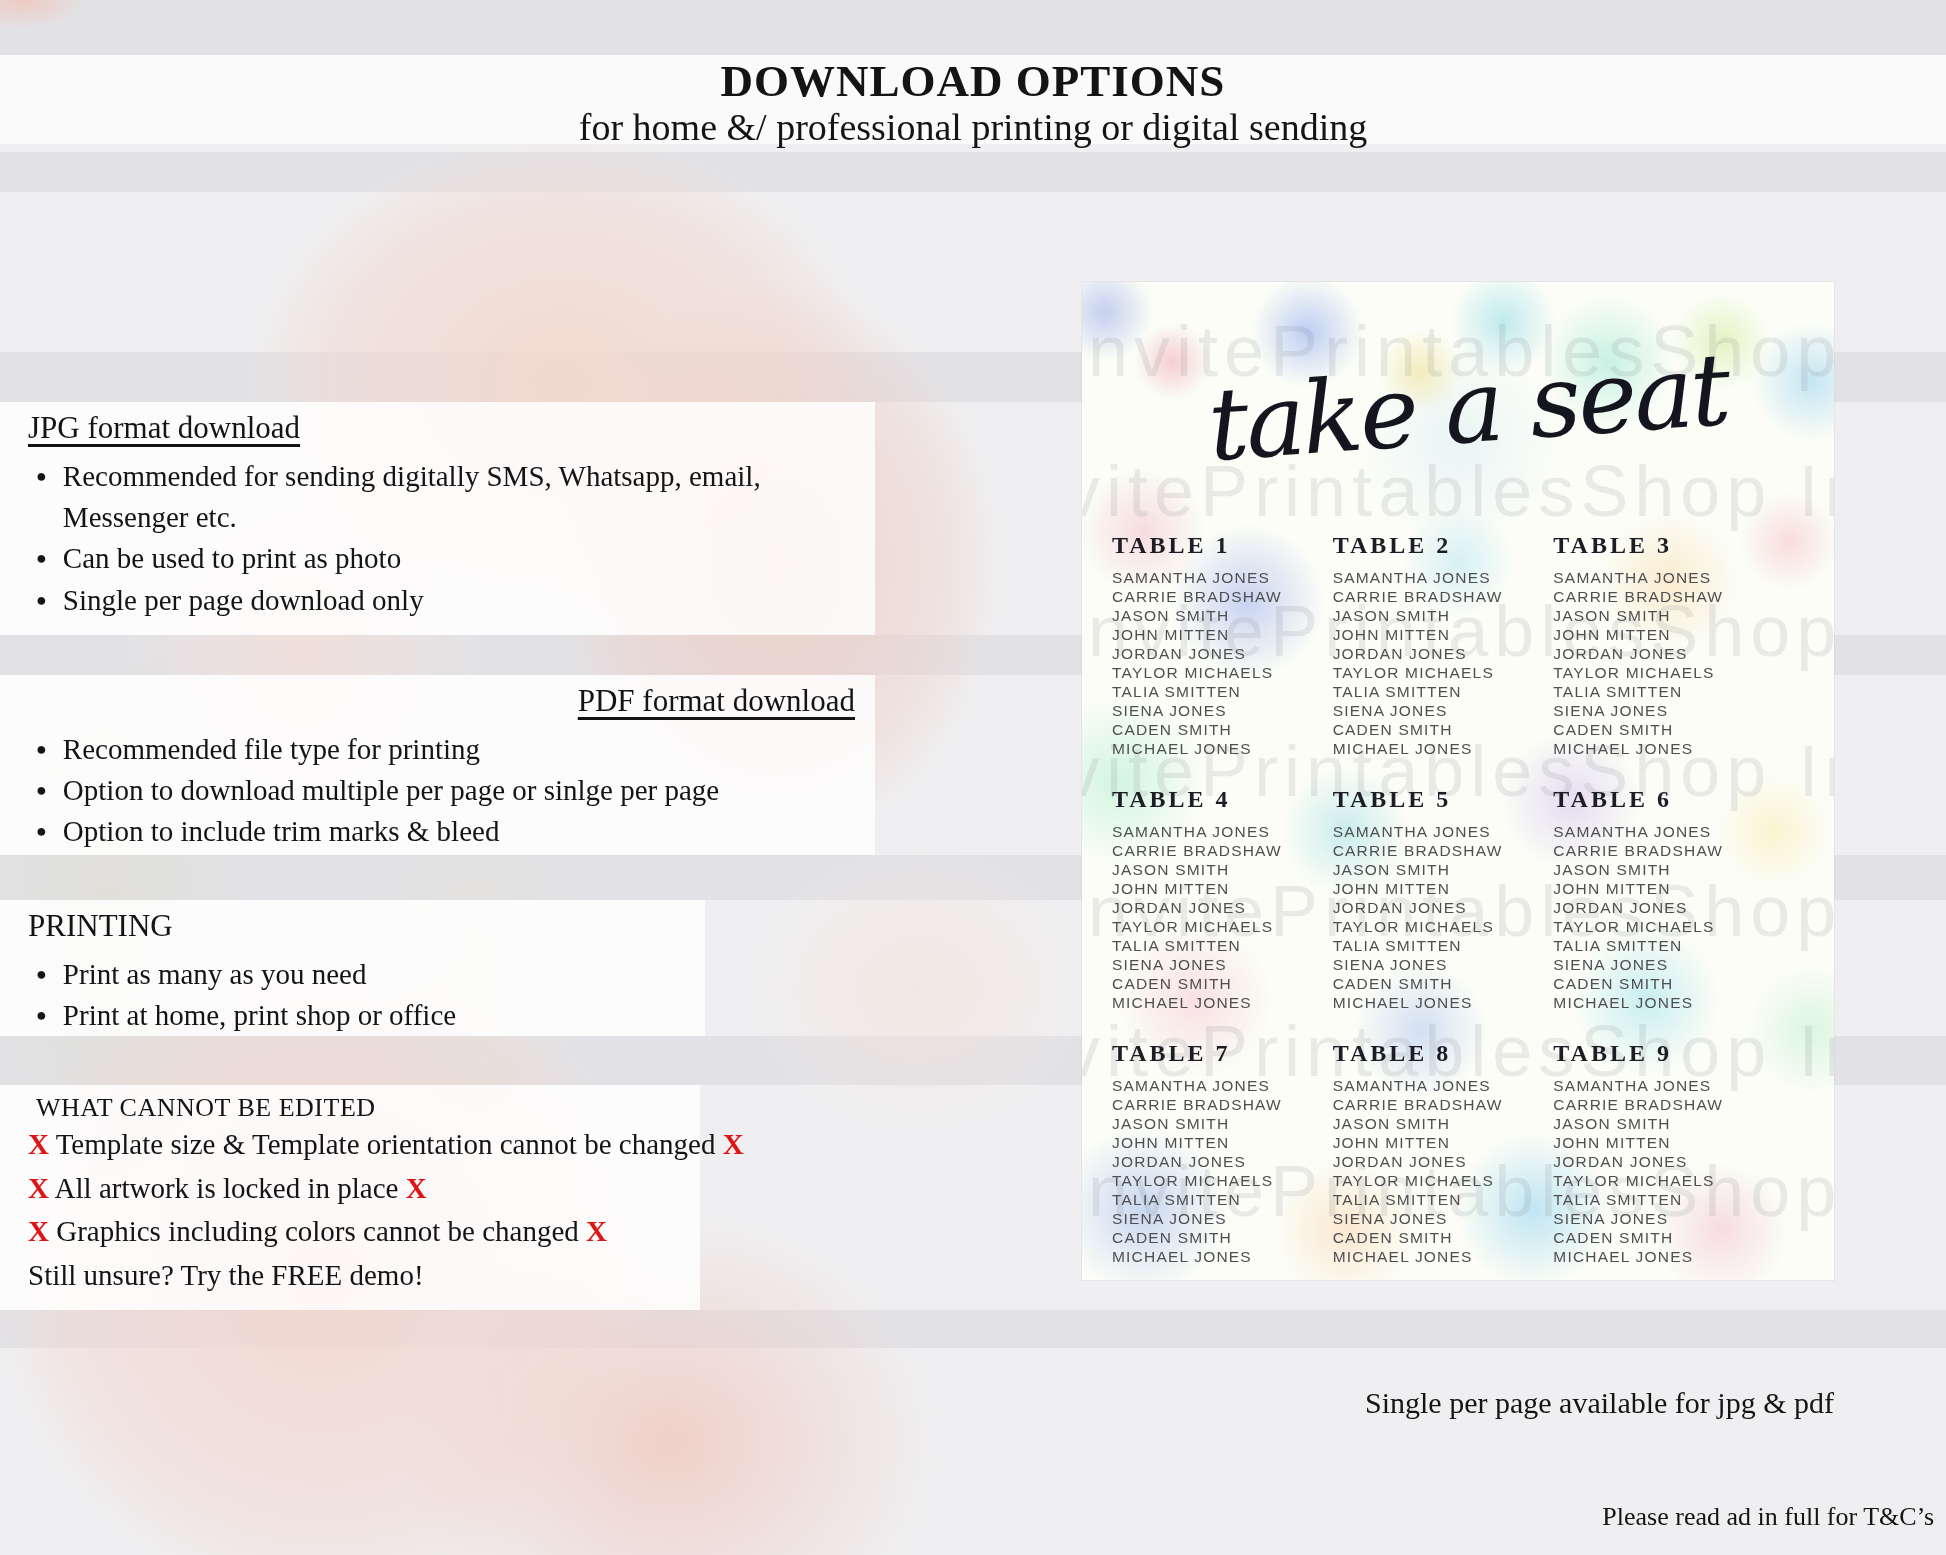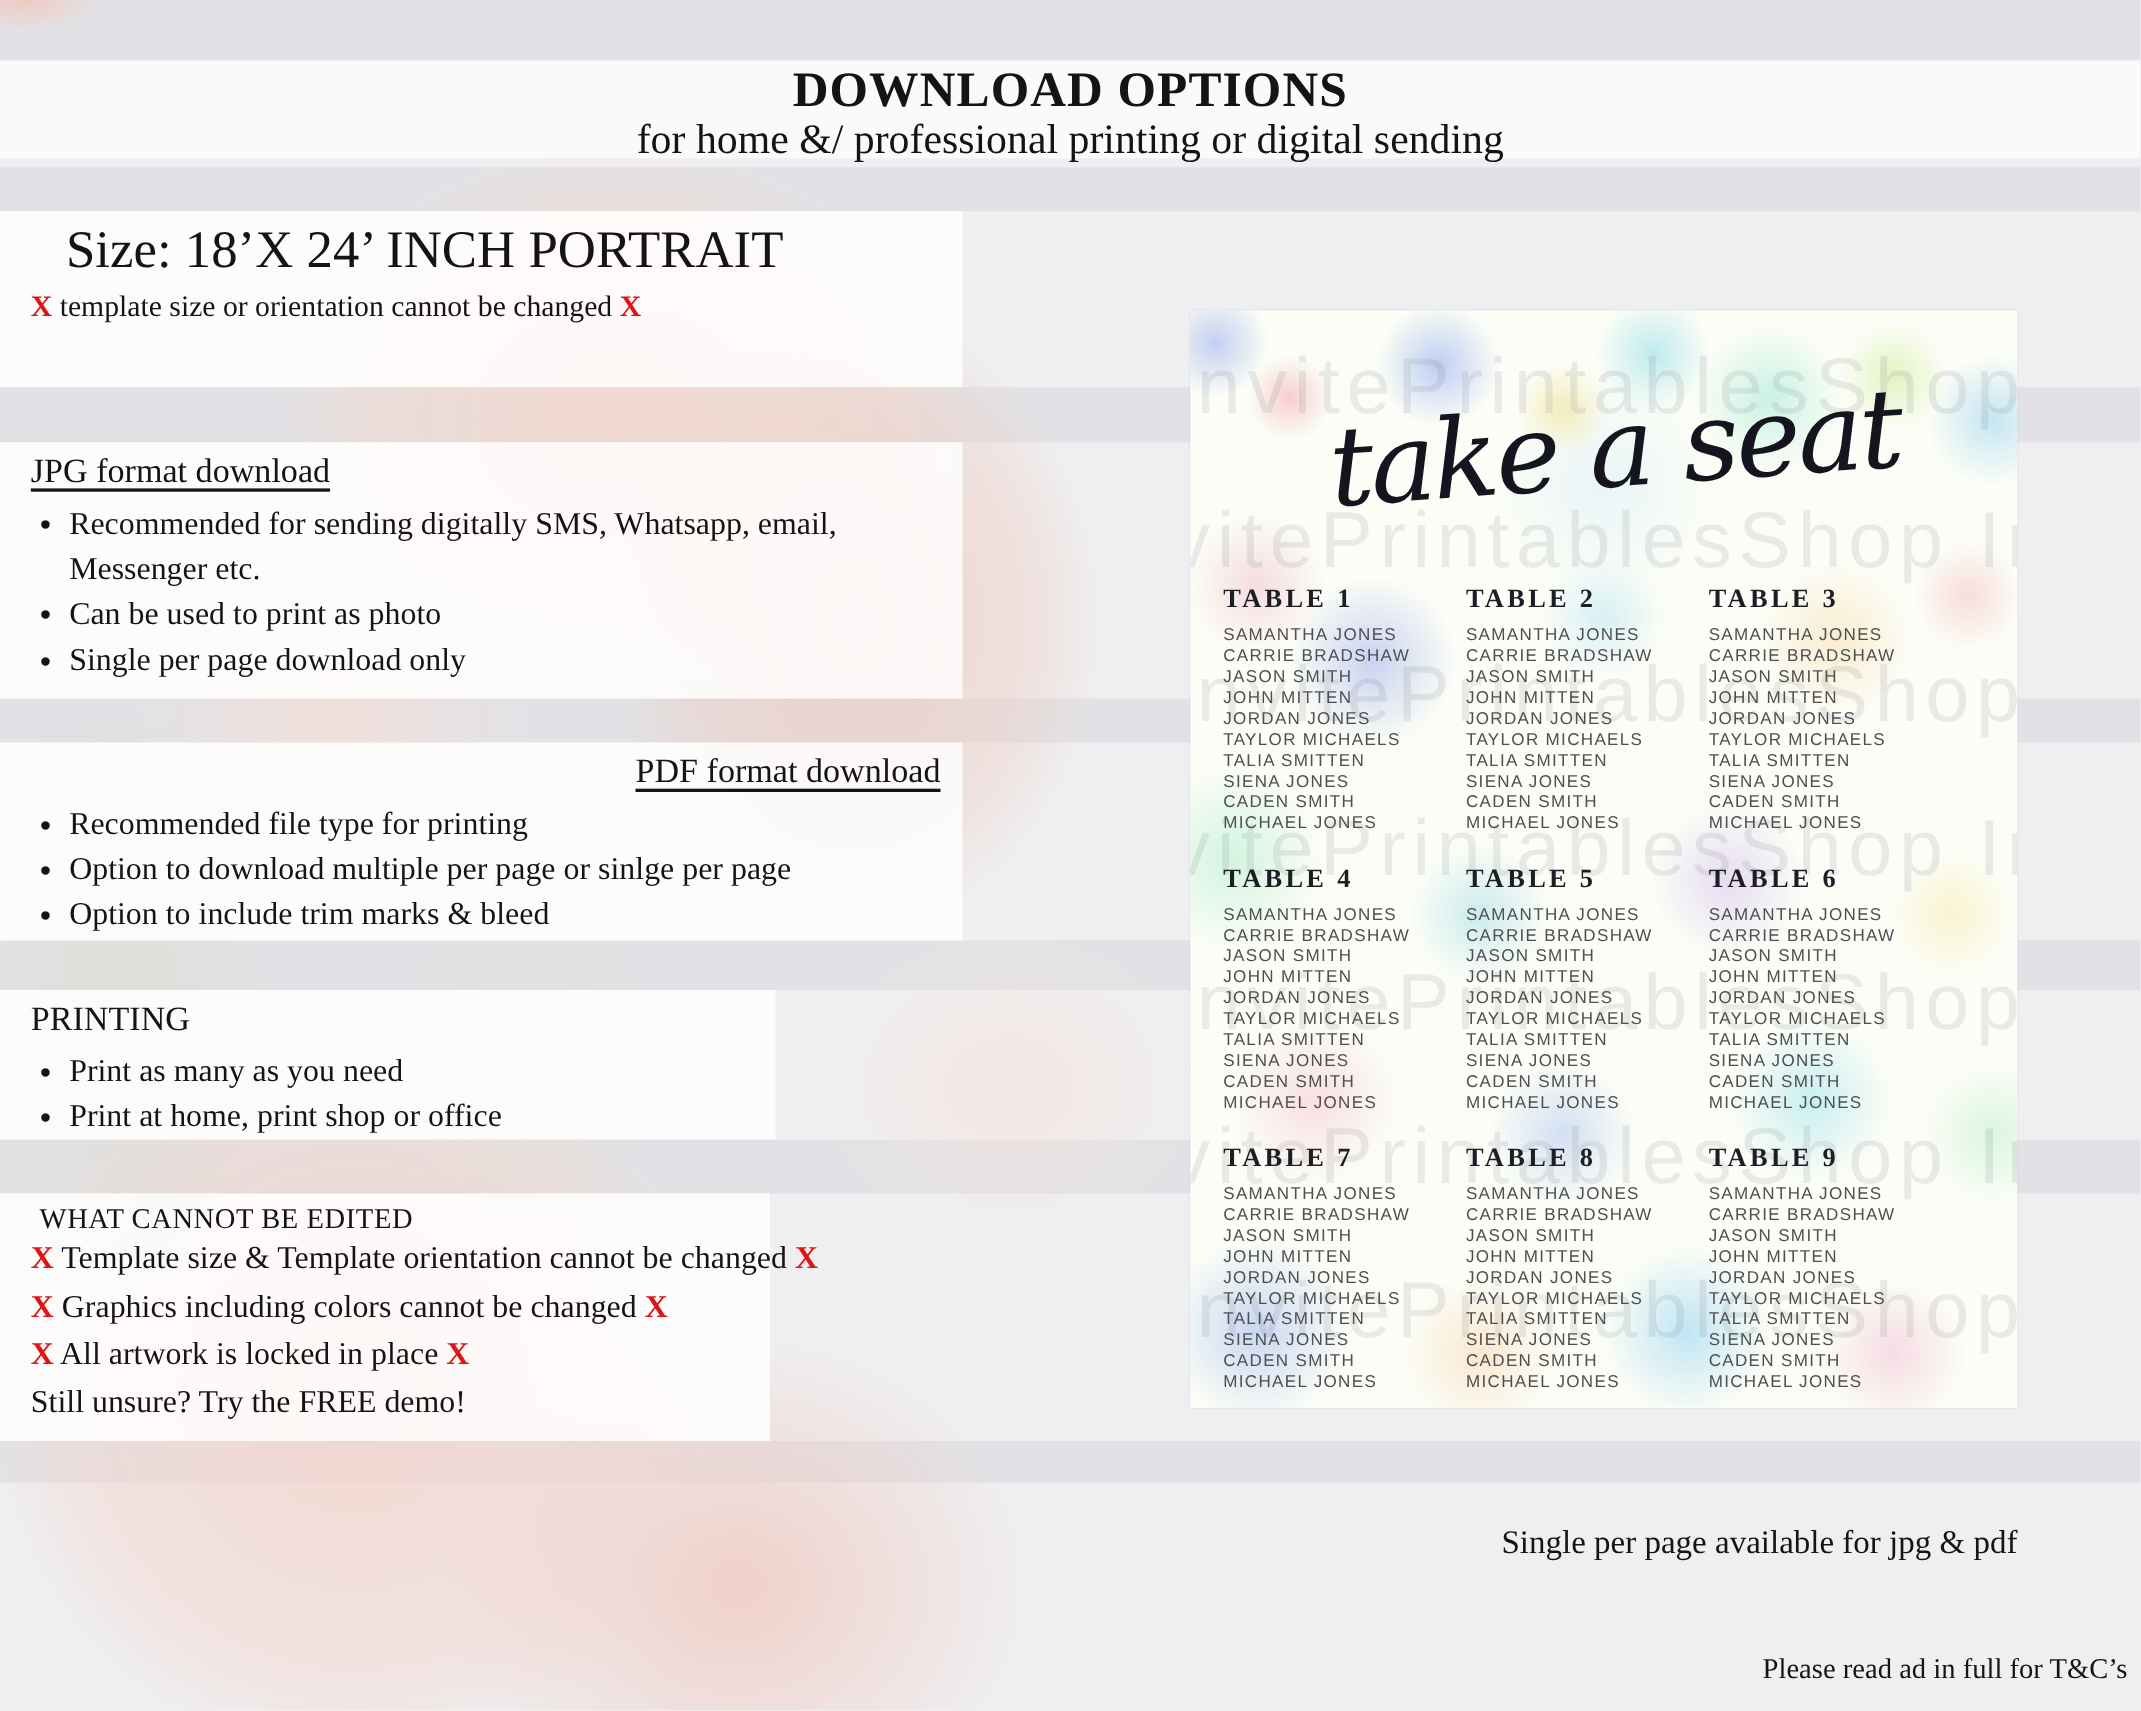--- a/index.html
+++ b/index.html
@@ -141,28 +141,20 @@
   <div class="stripe" style="top:1310px;height:38px"></div>
 
   <div class="flower"></div>
   <div class="corner-petal"></div>
 
   <div class="header-band">
     <div class="header-title">DOWNLOAD OPTIONS</div>
     <div class="header-sub">for home &amp;/ professional printing or digital sending</div>
   </div>
 
-  <div class="band band-size">
-    <div class="size-title">Size: 18’X 24’ INCH PORTRAIT</div>
-    <div class="size-note">
-      <span class="redx">X</span>
-      <span>template size or orientation cannot be changed</span>
-      <span class="redx">X</span>
-    </div>
-  </div>
 
   <div class="band band-jpg">
     <div class="sec-title underl">JPG format download</div>
     <ul class="bullets" id="jpg-list">
         <li>
           <span class="blt">●</span>
           <span>Recommended for sending digitally SMS, Whatsapp, email, Messenger etc.</span>
         </li>
         <li>
           <span class="blt">●</span>
@@ -204,22 +196,22 @@
           <span class="blt">●</span>
           <span>Print at home, print shop or office</span>
         </li>
       </ul>
   </div>
 
   <div class="band band-edit">
     <div class="edit-title">WHAT CANNOT BE EDITED</div>
     <div id="edit-lines">
         <div class="editline"><span class="redx">X</span><span> Template size &amp; Template orientation cannot be changed </span><span class="redx">X</span></div>
+        <div class="editline"><span class="redx">X</span><span> All artwork is locked in place </span><span class="redx">X</span></div>
         <div class="editline"><span class="redx">X</span><span> Graphics including colors cannot be changed </span><span class="redx">X</span></div>
-        <div class="editline"><span class="redx">X</span><span> All artwork is locked in place </span><span class="redx">X</span></div>
       </div>
     <div class="edit-footer">Still unsure? Try the FREE demo!</div>
   </div>
 
   <div class="chart">
     <div id="watermarks">
         <div class="wm-row" style="top: 28px; left: -20px;">InvitePrintablesShop  InvitePrintablesShop  </div>
         <div class="wm-row" style="top: 168px; left: -90px;">InvitePrintablesShop  InvitePrintablesShop  </div>
         <div class="wm-row" style="top: 308px; left: -20px;">InvitePrintablesShop  InvitePrintablesShop  </div>
         <div class="wm-row" style="top: 448px; left: -90px;">InvitePrintablesShop  InvitePrintablesShop  </div>

